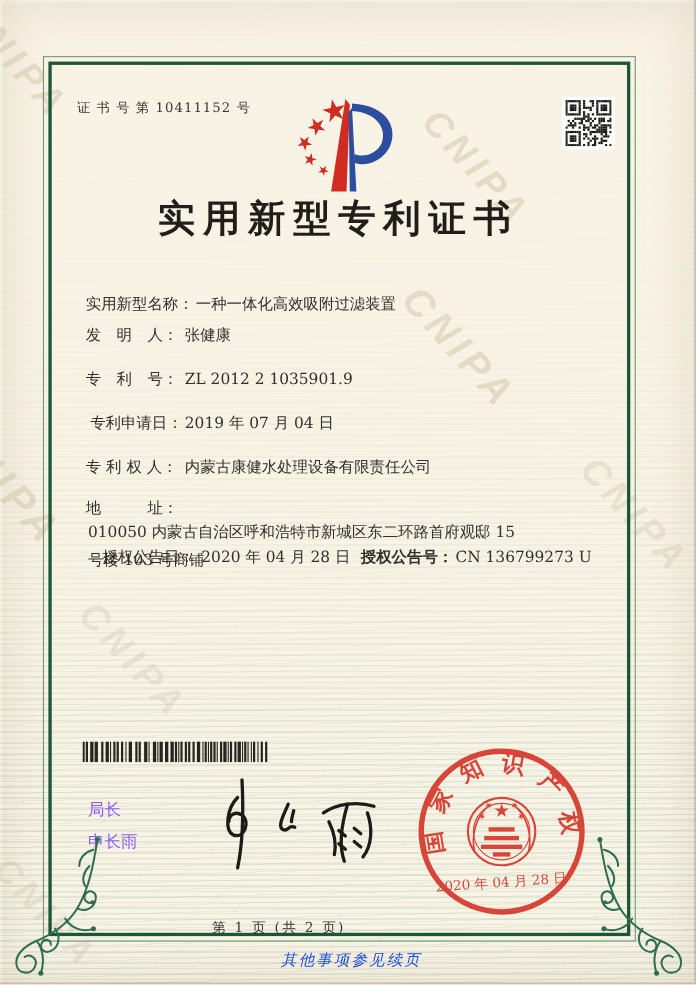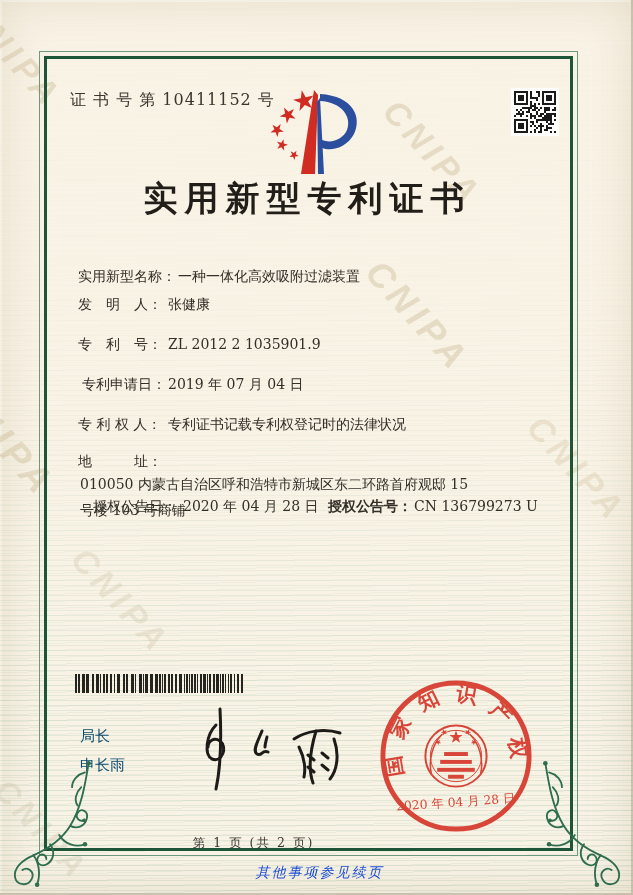--- a/index.html
+++ b/index.html
@@ -12,37 +12,37 @@
       repeating-linear-gradient(180deg, rgba(124,172,140,.20) 0 1px, transparent 1px 5px),
       repeating-linear-gradient(178.5deg, rgba(124,172,140,.12) 0 1px, transparent 1px 7px);
     -webkit-mask-image:linear-gradient(180deg, rgba(0,0,0,.06) 0%, rgba(0,0,0,.10) 30%, rgba(0,0,0,.45) 60%, rgba(0,0,0,.85) 78%, rgba(0,0,0,.9) 100%);
             mask-image:linear-gradient(180deg, rgba(0,0,0,.06) 0%, rgba(0,0,0,.10) 30%, rgba(0,0,0,.45) 60%, rgba(0,0,0,.85) 78%, rgba(0,0,0,.9) 100%);}
   
   .frame-outer{position:absolute;left:39px;top:51px;width:537px;height:803px;border:1px solid #6f997f;}
   .frame-inner{position:absolute;left:4px;top:4px;right:4px;bottom:4px;border:3px solid #1c5538;}
   .wm{position:absolute;font-family:"Liberation Sans",sans-serif;font-weight:bold;font-style:italic;
       color:rgba(205,186,150,.42);letter-spacing:5px;transform:rotate(48deg);transform-origin:left top;
       pointer-events:none;white-space:nowrap;}
-  .cert-no{position:absolute;left:70px;top:90px;font-size:16px;color:#3a352e;letter-spacing:1px;}
+  .cert-no{position:absolute;left:70px;top:90px;font-size:12px;color:#3a352e;letter-spacing:1px;}
   .logo{position:absolute;left:258px;top:86px;}
   .qr{position:absolute;left:511px;top:88px;background:#fdfdfb;padding:3px;line-height:0;}
   .title{position:absolute;left:39px;top:176px;width:537px;text-align:center;font-size:34px;font-weight:bold;
          color:#211d19;letter-spacing:7px;}
   .fields{position:absolute;left:78px;top:0;width:480px;font-size:14px;color:#332e28;}
   .frow{position:absolute;left:0;white-space:nowrap;}
   .frow .lab{display:inline-block;min-width:88px;}
   .frow .val{margin-left:2px;}
   .frow.addr{white-space:normal;}
   .frow.addr .val{display:inline-block;vertical-align:top;width:396px;line-height:26px;}
   .grant2{position:absolute;left:235px;top:0;}
   .paras{position:absolute;left:78px;top:524px;width:479px;font-size:13.5px;line-height:18.8px;
          color:#3e382f;font-style:italic;}
   .paras p{margin:0;text-indent:2em;letter-spacing:.5px;}
   .barcode{position:absolute;left:75px;top:674px;line-height:0;}
-  .sig-block{position:absolute;left:80px;top:727px;font-size:15px;color:#0c4a6e;font-family:"DejaVu Sans","Liberation Sans",sans-serif;}
+  .sig-block{position:absolute;left:80px;top:727px;font-size:15px;color:#8b5cf6;font-family:"DejaVu Sans","Liberation Sans",sans-serif;}
   .sig-block div{margin-bottom:10px;}
   .sig-hand{position:absolute;left:158px;top:703px;line-height:0;}
   .seal{position:absolute;left:377px;top:677px;line-height:0;opacity:.93;}
   .page-num{position:absolute;left:39px;top:835px;width:429px;text-align:center;font-size:12.5px;color:#3a352e;letter-spacing:2px;}
   .footer-note{position:absolute;left:39px;top:864px;width:537px;text-align:center;font-size:14px;color:#1d4ed8;
                font-style:italic;letter-spacing:2px;margin-left:12px;}
   .flourish{position:absolute;line-height:0;}
 </style>
 </head>
 <body>
@@ -318,21 +318,21 @@
     <div class="frow" style="top:296px;">
       <span class="lab">发　明　人：</span><span class="val">张健康</span>
     </div>
     <div class="frow" style="top:336px;">
       <span class="lab">专　利　号：</span><span class="val">ZL 2012 2 1035901.9</span>
     </div>
     <div class="frow" style="top:376px;text-align:right;">
       <span class="lab">专利申请日：</span><span class="val">2019 年 07 月 04 日</span>
     </div>
     <div class="frow" style="top:416px;">
-      <span class="lab">专 利 权 人：</span><span class="val">专利证书记载专利权登记时的法律状况</span>
+      <span class="lab">专 利 权 人：</span><span class="val">内蒙古康健水处理设备有限责任公司</span>
     </div>
     <div class="frow addr" style="top:453px;">
       <span class="lab">地　　　址：</span><span class="val">010050 内蒙古自治区呼和浩特市新城区东二环路首府观邸 15 号楼 103 号商铺</span>
     </div>
     <div class="frow" style="top:498px;margin-left:15px;">
       <span class="lab">授权公告日：</span><span class="val">2020 年 04 月 28 日</span>
       <span class="grant2">
         <span class="lab" style="min-width:0;font-weight:bold;">授权公告号：</span><span class="val">CN 136799273 U</span>
       </span>
     </div>

